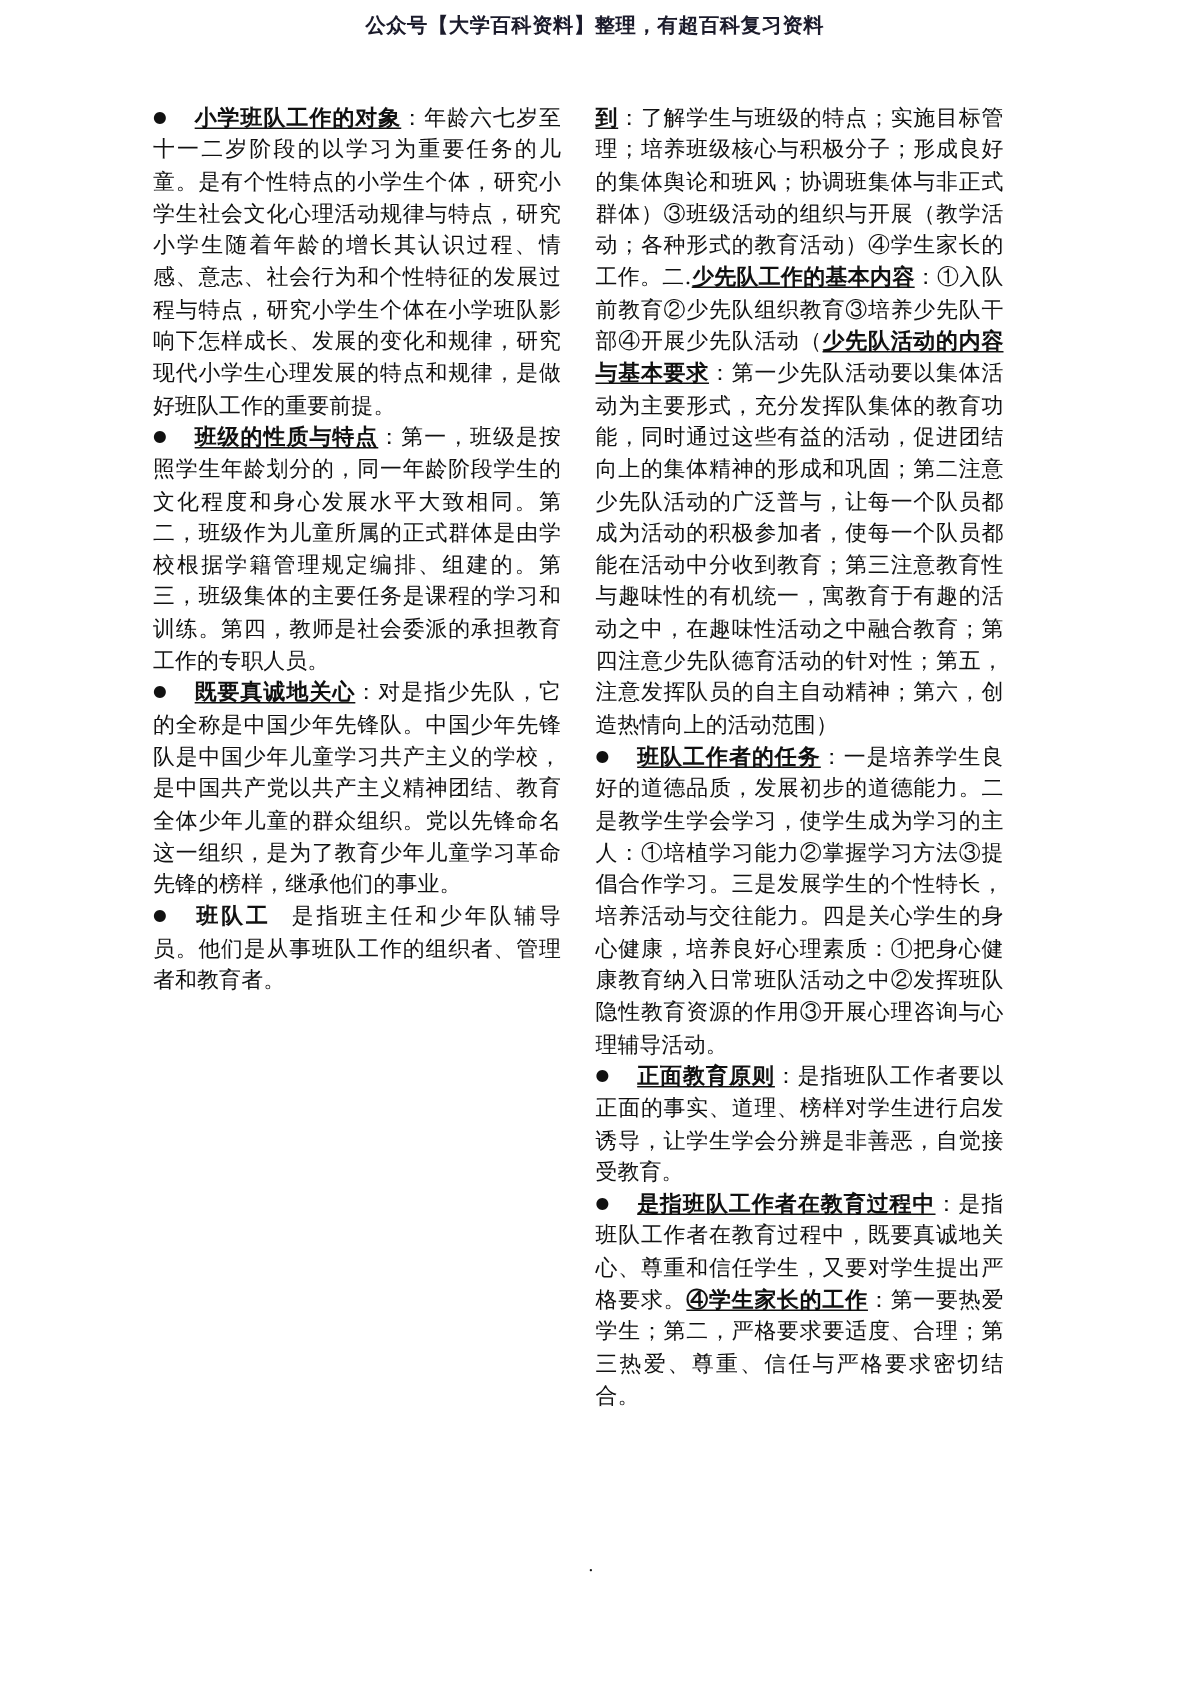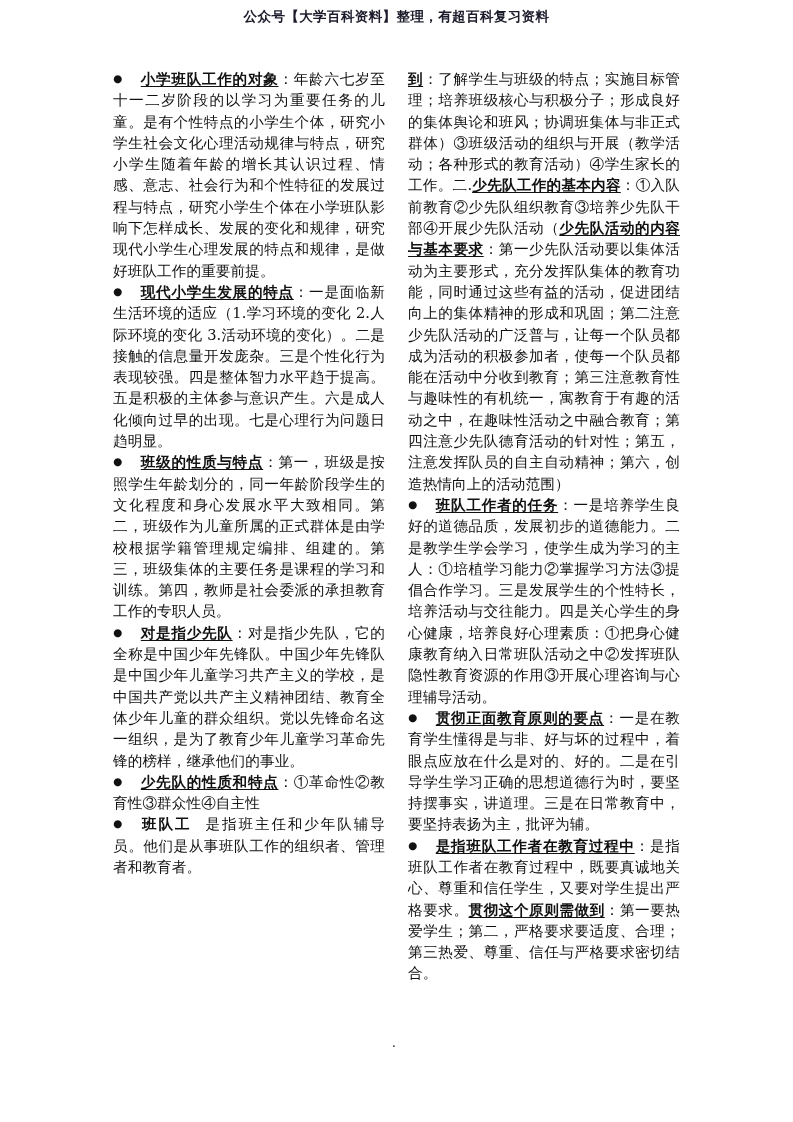--- a/index.html
+++ b/index.html
@@ -30,21 +30,21 @@
     text-align: center;
     font-family: "DejaVu Serif", "Liberation Serif", serif;
     font-size: 13.5px;
     letter-spacing: 0.4px;
     color: #1b1b2b;
     font-weight: 600;
     white-space: nowrap;
   }
   .columns {
     position: absolute;
-    left: 113px;
+    left: 102px;
     top: 68px;
     width: 567px;
     display: flex;
     flex-direction: row;
     align-items: flex-start;
     gap: 23px;
   }
   .col {
     width: 272px;
     flex: 0 0 272px;
@@ -97,44 +97,42 @@
 <div class="page">
 
   <div class="wm-header">公众号【大学百科资料】整理，有超百科复习资料</div>
 
   <div class="columns">
 
     <div class="col">
 
       <p class="para bulleted"><span class="bu">小学班队工作的对象</span><span>：年龄六七岁至十一二岁阶段的以学习为重要任务的儿童。是有个性特点的小学生个体，研究小学生社会文化心理活动规律与特点，研究小学生随着年龄的增长其认识过程、情感、意志、社会行为和个性特征的发展过程与特点，研究小学生个体在小学班队影响下怎样成长、发展的变化和规律，研究现代小学生心理发展的特点和规律，是做好班队工作的重要前提。</span></p>
 
-      <p class="para bulleted"><span class="bu">现代小学生发展的特点</span><span>：一是面临新生活环境的适应（1.学习环境的变化 2.人际环境的变化 3.活动环境的变化）。二是接触的信息量开发庞杂。三是个性化行为表现较强。四是整体智力水平趋于提高。五是积极的主体参与意识产生。六是成人化倾向过早的出现。七是心理行为问题日趋明显。</span></p>
 
 
       <p class="para bulleted"><span class="bu">班级的性质与特点</span><span>：第一，班级是按照学生年龄划分的，同一年龄阶段学生的文化程度和身心发展水平大致相同。第二，班级作为儿童所属的正式群体是由学校根据学籍管理规定编排、组建的。第三，班级集体的主要任务是课程的学习和训练。第四，教师是社会委派的承担教育工作的专职人员。</span></p>
 
-      <p class="para bulleted"><span class="bu">对是指少先队</span><span>：对是指少先队，它的全称是中国少年先锋队。中国少年先锋队是中国少年儿童学习共产主义的学校，是中国共产党以共产主义精神团结、教育全体少年儿童的群众组织。党以先锋命名这一组织，是为了教育少年儿童学习革命先锋的榜样，继承他们的事业。</span></p>
+      <p class="para bulleted"><span class="bu">既要真诚地关心</span><span>：对是指少先队，它的全称是中国少年先锋队。中国少年先锋队是中国少年儿童学习共产主义的学校，是中国共产党以共产主义精神团结、教育全体少年儿童的群众组织。党以先锋命名这一组织，是为了教育少年儿童学习革命先锋的榜样，继承他们的事业。</span></p>
 
-      <p class="para bulleted"><span class="bu">少先队的性质和特点</span><span>：①革命性②教育性③群众性④自主性</span></p>
 
       <p class="para bulleted"><span class="bu-sp">班队工</span><span>是指班主任和少年队辅导员。他们是从事班队工作的组织者、管理者和教育者。</span></p>
 
 
     </div>
 
     <div class="col">
 
       <p class="para cont"><span class="bu">到</span><span>：了解学生与班级的特点；实施目标管理；培养班级核心与积极分子；形成良好的集体舆论和班风；协调班集体与非正式群体）③班级活动的组织与开展（教学活动；各种形式的教育活动）④学生家长的工作。二.</span><span class="bu">少先队工作的基本内容</span><span>：①入队前教育②少先队组织教育③培养少先队干部④开展少先队活动（</span><span class="bu">少先队活动的内容与基本要求</span><span>：第一少先队活动要以集体活动为主要形式，充分发挥队集体的教育功能，同时通过这些有益的活动，促进团结向上的集体精神的形成和巩固；第二注意少先队活动的广泛普与，让每一个队员都成为活动的积极参加者，使每一个队员都能在活动中分收到教育；第三注意教育性与趣味性的有机统一，寓教育于有趣的活动之中，在趣味性活动之中融合教育；第四注意少先队德育活动的针对性；第五，注意发挥队员的自主自动精神；第六，创造热情向上的活动范围）</span></p>
 
       <p class="para bulleted"><span class="bu">班队工作者的任务</span><span>：一是培养学生良好的道德品质，发展初步的道德能力。二是教学生学会学习，使学生成为学习的主人：①培植学习能力②掌握学习方法③提倡合作学习。三是发展学生的个性特长，培养活动与交往能力。四是关心学生的身心健康，培养良好心理素质：①把身心健康教育纳入日常班队活动之中②发挥班队隐性教育资源的作用③开展心理咨询与心理辅导活动。</span></p>
 
+      <p class="para bulleted"><span class="bu">正面教育原则</span><span>：是指班队工作者要以正面的事实、道理、榜样对学生进行启发诱导，让学生学会分辨是非善恶，自觉接受教育。</span></p>
 
-      <p class="para bulleted"><span class="bu">贯彻正面教育原则的要点</span><span>：一是在教育学生懂得是与非、好与坏的过程中，着眼点应放在什么是对的、好的。二是在引导学生学习正确的思想道德行为时，要坚持摆事实，讲道理。三是在日常教育中，要坚持表扬为主，批评为辅。</span></p>
 
-      <p class="para bulleted"><span class="bu">是指班队工作者在教育过程中</span><span>：是指班队工作者在教育过程中，既要真诚地关心、尊重和信任学生，又要对学生提出严格要求。</span><span class="bu">贯彻这个原则需做到</span><span>：第一要热爱学生；第二，严格要求要适度、合理；第三热爱、尊重、信任与严格要求密切结合。</span></p>
+      <p class="para bulleted"><span class="bu">是指班队工作者在教育过程中</span><span>：是指班队工作者在教育过程中，既要真诚地关心、尊重和信任学生，又要对学生提出严格要求。</span><span class="bu">④学生家长的工作</span><span>：第一要热爱学生；第二，严格要求要适度、合理；第三热爱、尊重、信任与严格要求密切结合。</span></p>
 
 
     </div>
 
   </div>
 
   <div class="footer-mark">.</div>
 
 </div>
 

